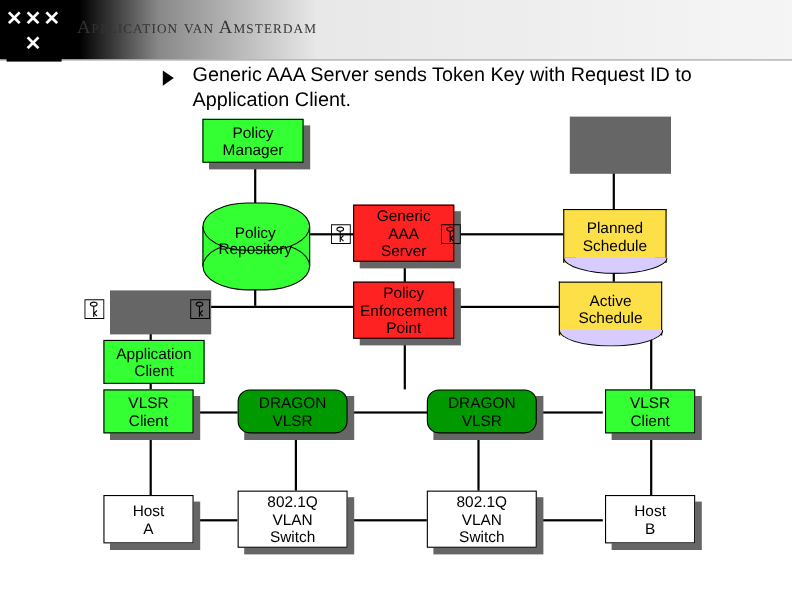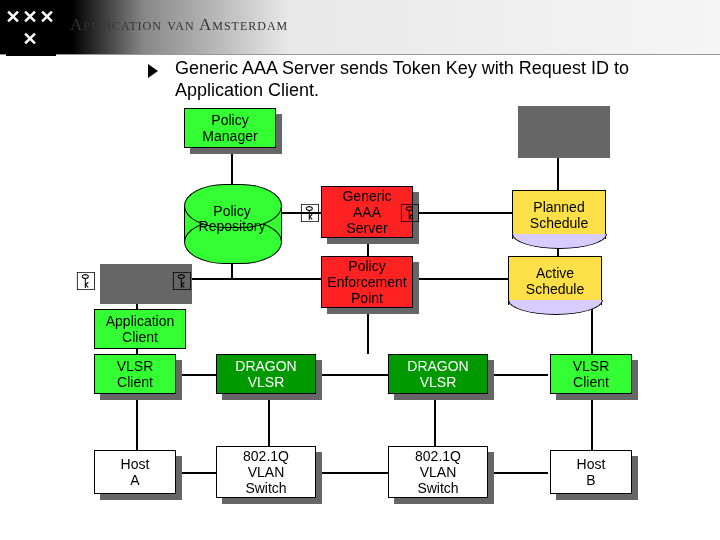--- a/index.html
+++ b/index.html
@@ -75,21 +75,21 @@
     justify-content:center;
     line-height:1.15;
     padding:2px;
     box-sizing:border-box;
   }
   .shadow {
     position:absolute;
     background:#666;
   }
   .green { background:#33ff33; }
-  .dgreen { background:#009a00; color:#ffffff; }
+  .dgreen { background:#009a00; color:#000000;border-radius:11px; }
   .red   { background:#ff2222; color:#000000; }
   .pink  { background:#ffcccc; }
   .white { background:#fff; }
   .db {
     position:absolute;
     width: 96px;
     height: 42px;
     background:#33ff33;
     border:1.5px solid #000;
     border-radius: 50%/60%;

